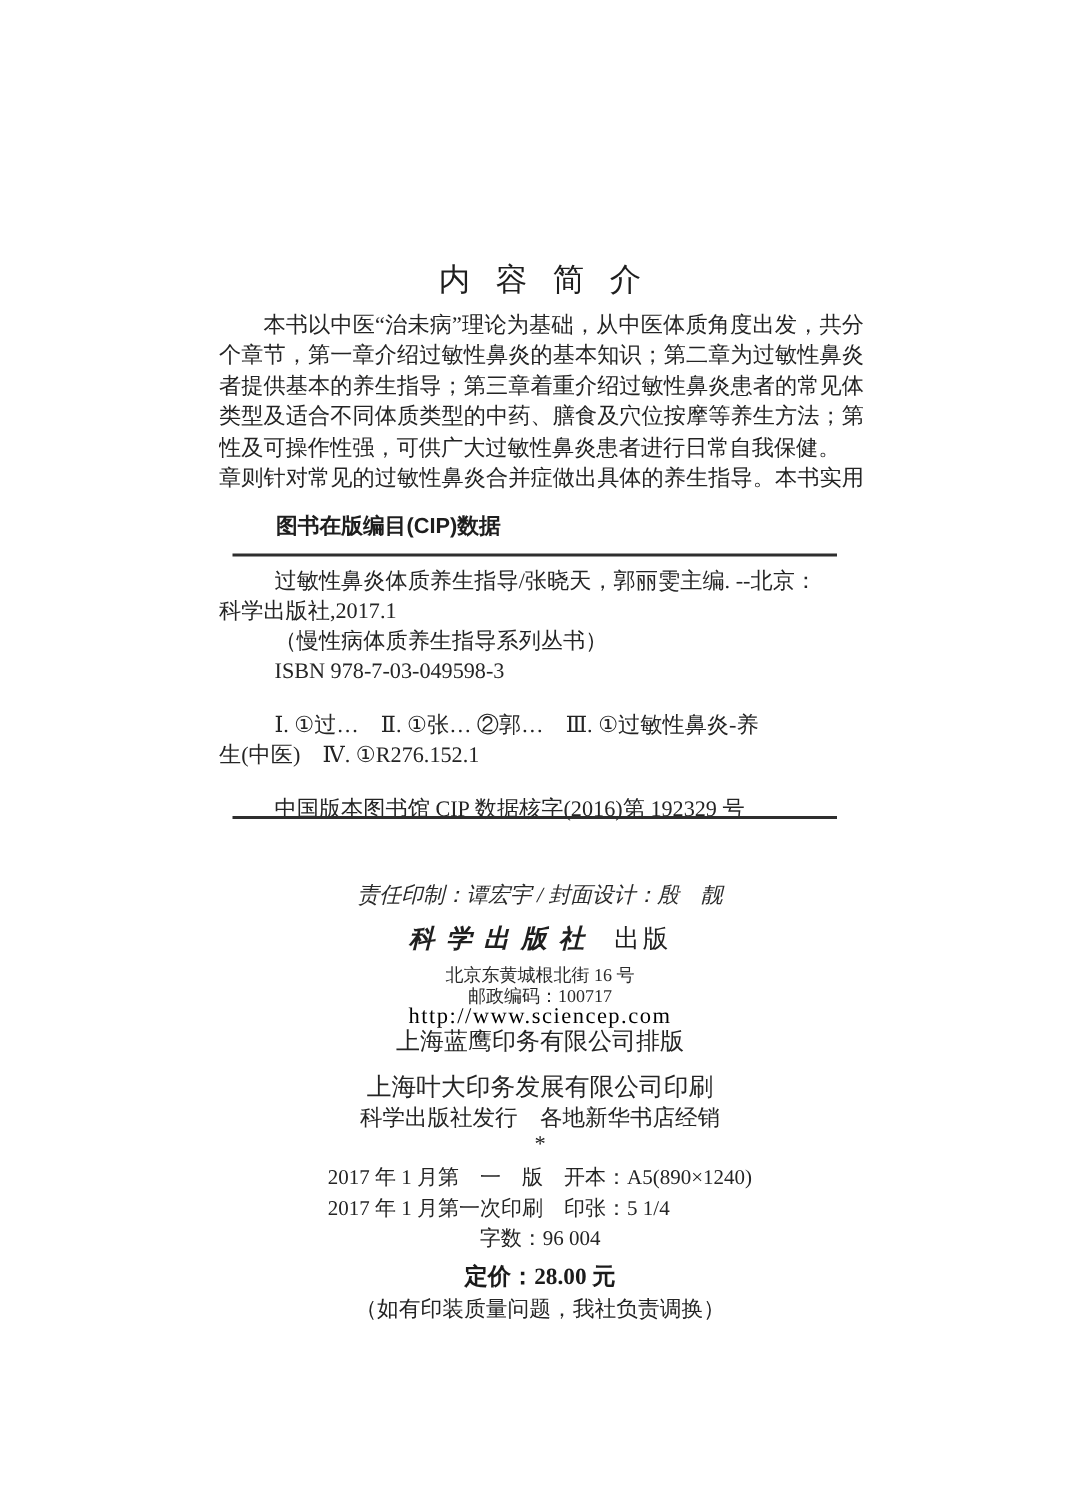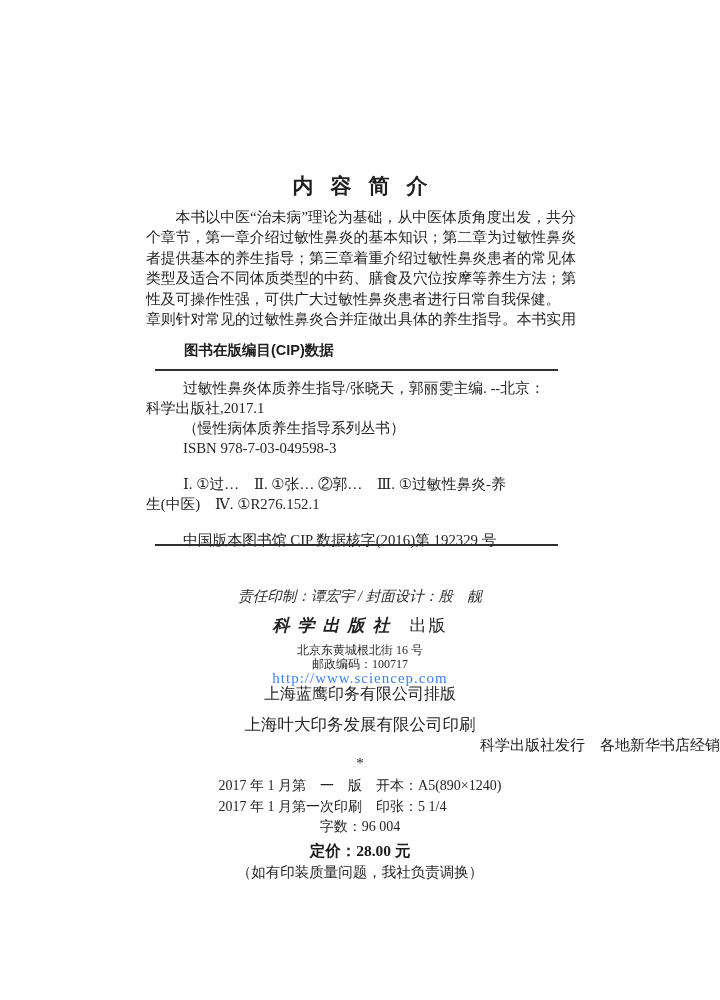--- a/index.html
+++ b/index.html
@@ -7,21 +7,21 @@
     position:relative;width:720px;height:1000px;margin:0 auto;
     background:#ffffff;color:#222;overflow:hidden;
     font-family:"Liberation Serif","DejaVu Serif",serif;
   }
   .abs{position:absolute;}
   .center{left:0;right:0;text-align:center;}
   .col{left:146px;width:430px;}
   .sans{font-family:"Liberation Sans","DejaVu Sans",sans-serif;}
 
   .intro-title{
-    top:172px;font-size:21px;font-weight:bold;
+    top:172px;font-size:21px;font-weight:normal;
     letter-spacing:17px;padding-left:17px;color:#1e1e1e;
   }
   .intro-body{top:207px;font-size:14.8px;line-height:20.4px;color:#242424;}
   .intro-body .ln{text-align:justify;text-align-last:justify;height:20.4px;overflow:hidden;}
   .intro-body .ln.first{text-indent:2em;}
   .intro-body .ln.last{text-align-last:left;}
 
   .cip-heading{top:341px;left:184px;font-size:14.5px;font-weight:bold;color:#1e1e1e;}
   .rule{left:155px;width:403px;height:2px;background:#2e2e2e;}
   .rule-top{top:369px;}
@@ -33,25 +33,25 @@
   .cip-body .gap{margin-top:16px;}
 
   .credit-editor{top:565px;font-size:14.5px;font-style:italic;color:#2a2a2a;}
   .credit-print{top:587px;font-size:14.5px;font-style:italic;color:#2a2a2a;}
 
   .pub-line{top:614px;font-size:17px;color:#1f1f1f;}
   .pub-logo{font-weight:bold;font-style:italic;letter-spacing:8px;}
   .pub-suffix{margin-left:12px;letter-spacing:2px;}
   .pub-address{top:642px;font-size:12px;color:#2a2a2a;}
   .pub-postcode{top:656px;font-size:12px;color:#2a2a2a;}
-  .pub-url{top:670px;font-size:15px;letter-spacing:1px;color:#3b82f6;}
+  .pub-url{top:670px;font-size:15px;letter-spacing:1px;color:#000000;}
 
   .prt-typeset{top:684px;font-size:16px;color:#242424;}
   .prt-printer{top:714px;font-size:16.5px;color:#242424;}
-  .prt-dist{top:736px;font-size:15px;color:#242424;text-align:right;}
+  .prt-dist{top:736px;font-size:15px;color:#242424;}
 
   .star{top:755px;font-size:15px;color:#242424;}
 
   .edition{top:776px;font-size:14px;line-height:20.5px;color:#242424;}
   .edition .block{display:inline-block;text-align:left;}
   .edition .cline{text-align:center;}
 
   .price{top:841px;font-size:15.5px;font-weight:bold;color:#1b1b1b;}
   .note{top:863px;font-size:14.5px;color:#242424;}
 </style>

